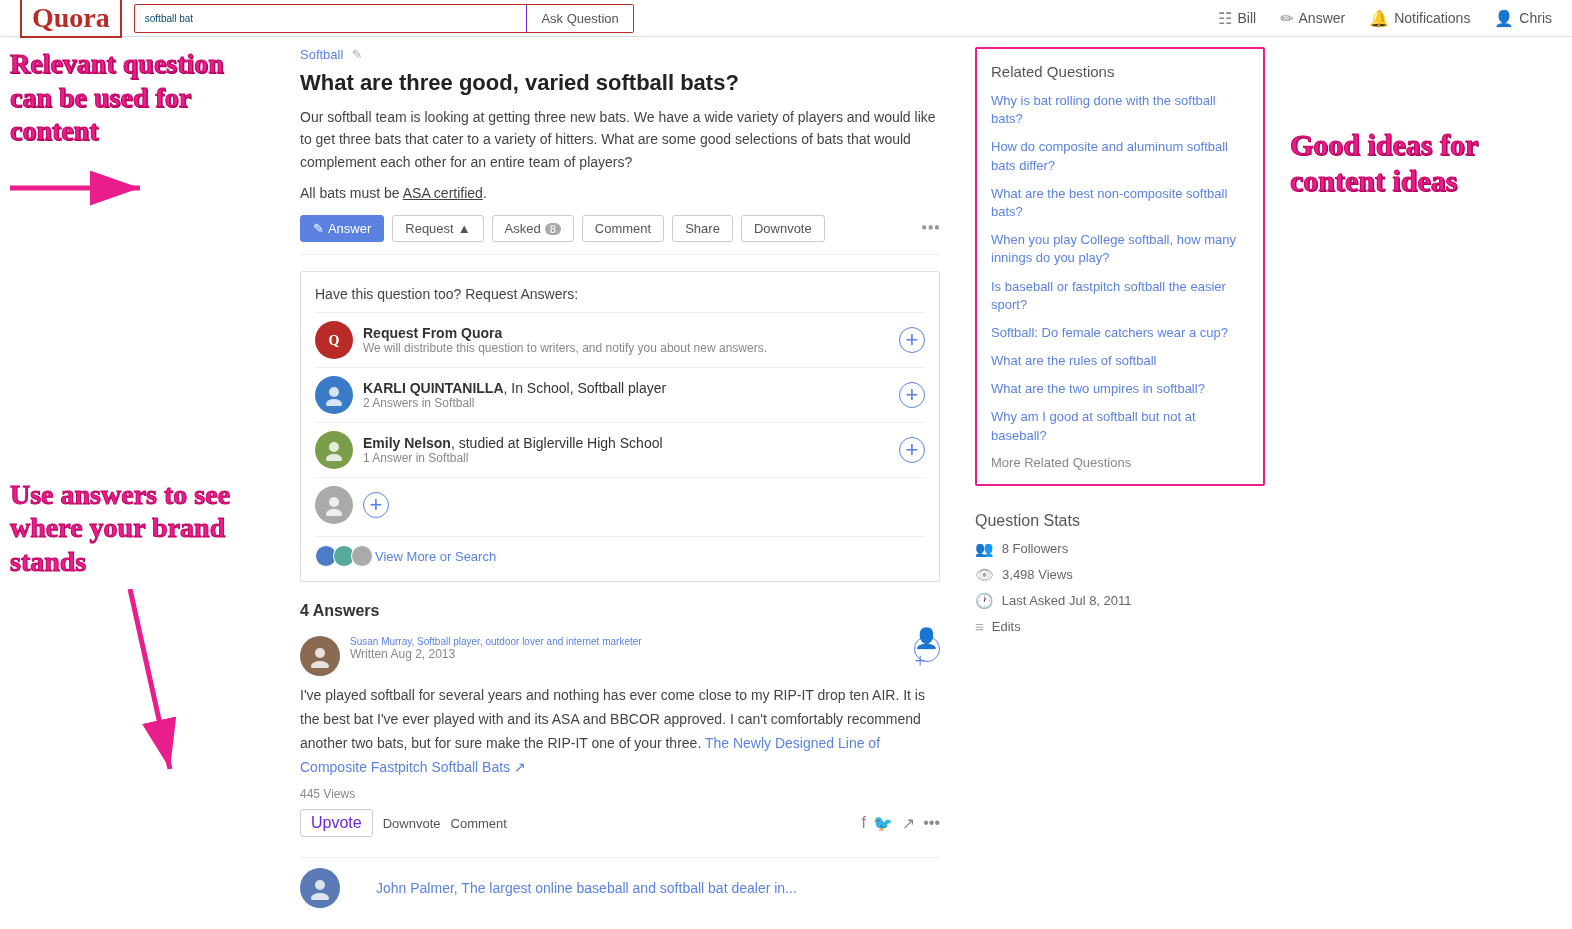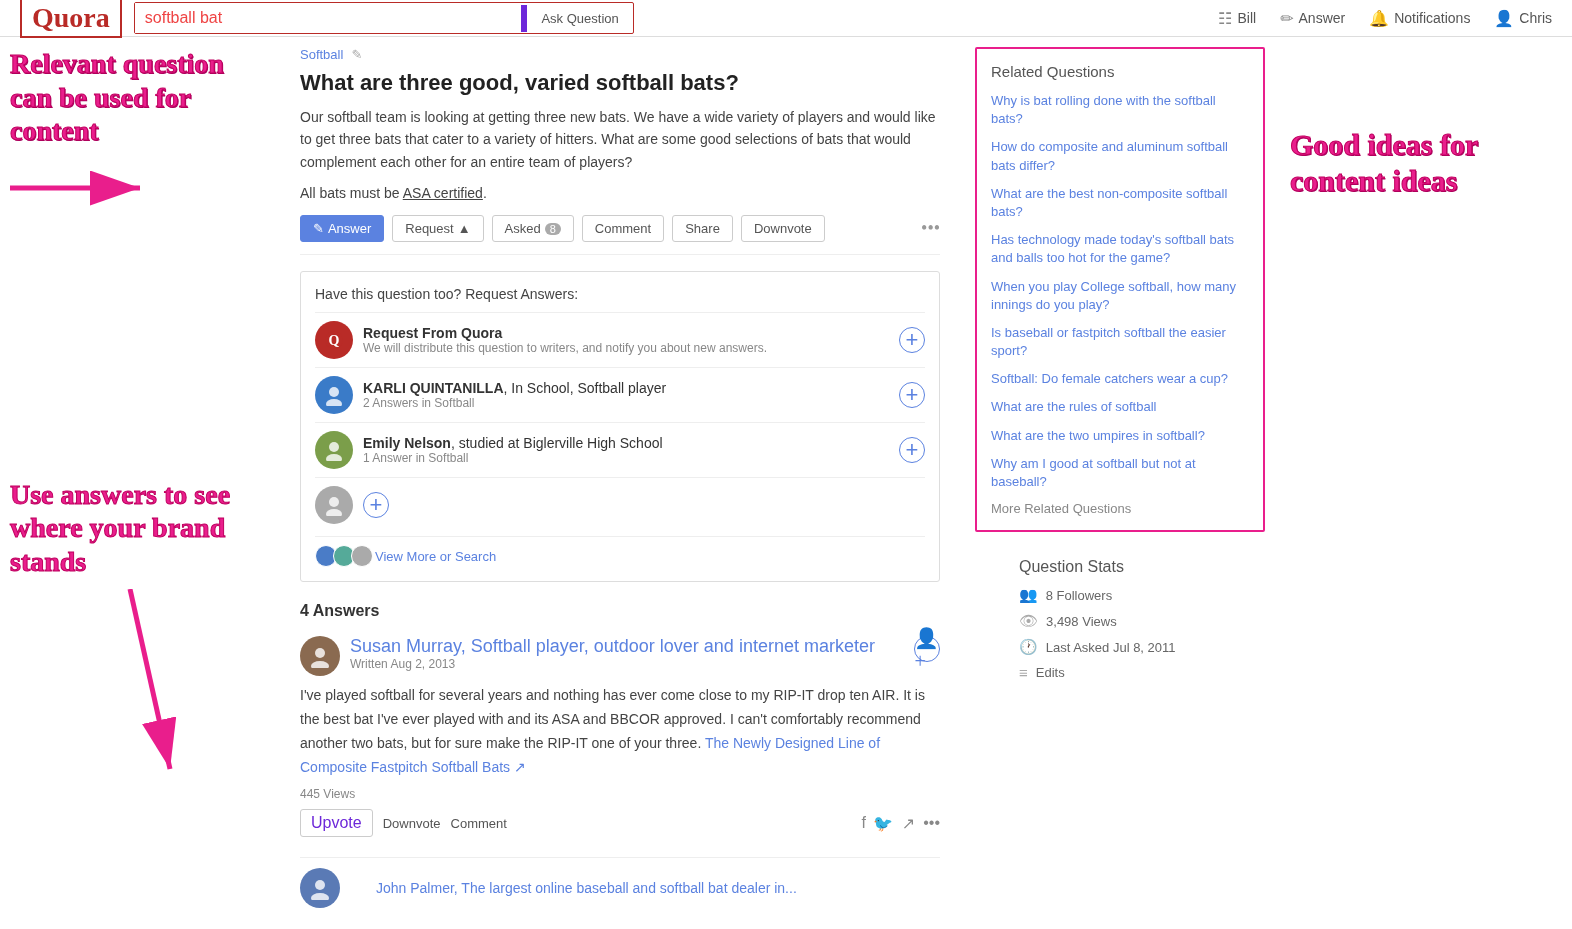--- a/index.html
+++ b/index.html
@@ -23,27 +23,27 @@
     }
     .search-bar {
       display: flex; align-items: center;
       border: 1px solid #b92b27;
       border-radius: 2px;
       flex: 1; max-width: 500px;
     }
     .search-bar input {
       border: none; outline: none;
       padding: 6px 10px;
-      font-size: 16px;
+      font-size: 10px;
       flex: 1;
-      color: #ef4444;
+      color: #0c4a6e;
     }
     .ask-btn {
       background: #fff; border: none;
-      border-left: 6px solid #6d28d9;
+      border-left: 1px solid #6d28d9;
       padding: 6px 14px;
       font-size: 13px; color: #555;
       cursor: pointer;
     }
     .nav-items {
       display: flex; align-items: center;
       margin-left: auto; gap: 24px;
     }
     .nav-item {
       display: flex; align-items: center; gap: 5px;
@@ -176,21 +176,21 @@
     .answer-item { margin-bottom: 20px; }
     .answer-header { display: flex; align-items: flex-start; margin-bottom: 8px; }
     .answer-avatar {
       width: 40px; height: 40px; border-radius: 50%;
       background: #8a6a50; margin-right: 10px; flex-shrink: 0;
       display: flex; align-items: center; justify-content: center;
       color: #fff; font-size: 15px;
       overflow: hidden;
     }
     .answer-meta { flex: 1; font-family: Arial, sans-serif; }
-    .answer-author { font-size: 18px; color: #5b82e0; }
+    .answer-author { font-size: 10px; color: #5b82e0; }
     .answer-date { font-size: 12px; color: #888; }
     .follow-btn {
       color: #5b82e0; font-size: 20px; cursor: pointer;
       border: 1px solid #5b82e0; border-radius: 50%;
       width: 26px; height: 26px; display: flex; align-items: center; justify-content: center;
     }
     .answer-text {
       font-size: 14px; color: #444; line-height: 1.7;
       margin-bottom: 8px; font-family: Arial, sans-serif;
     }
@@ -233,21 +233,21 @@
       text-decoration: none; line-height: 1.4;
       font-family: Arial, sans-serif;
       cursor: pointer;
     }
     .more-related {
       color: #888; font-size: 13px; margin-top: 4px;
       font-family: Arial, sans-serif; cursor: pointer;
     }
 
     
-    .stats-box { padding: 10px 0; margin-left: 44px; }
+    .stats-box { padding: 10px 0; }
     .stats-title {
       font-size: 16px; color: #555;
       margin-bottom: 10px; font-family: Arial, sans-serif;
       font-weight: normal;
     }
     .stat-item {
       display: flex; align-items: center; gap: 8px;
       font-size: 13px; color: #666;
       margin-bottom: 8px; font-family: Arial, sans-serif;
     }
@@ -472,21 +472,20 @@
     </div>
   </div>
 
   <div class="right-sidebar">
 
     <div class="related-box">
       <div class="related-title">Related Questions</div>
       <a class="related-link">Why is bat rolling done with the softball bats?</a>
       <a class="related-link">How do composite and aluminum softball bats differ?</a>
       <a class="related-link">What are the best non-composite softball bats?</a>
-      <a class="related-link">Has technology made today's softball bats and balls too hot for the game?</a>
       <a class="related-link">When you play College softball, how many innings do you play?</a>
       <a class="related-link">Is baseball or fastpitch softball the easier sport?</a>
       <a class="related-link">Softball: Do female catchers wear a cup?</a>
       <a class="related-link">What are the rules of softball</a>
       <a class="related-link">What are the two umpires in softball?</a>
       <a class="related-link">Why am I good at softball but not at baseball?</a>
       <div class="more-related">More Related Questions</div>
     </div>
 
     <div class="stats-box">

